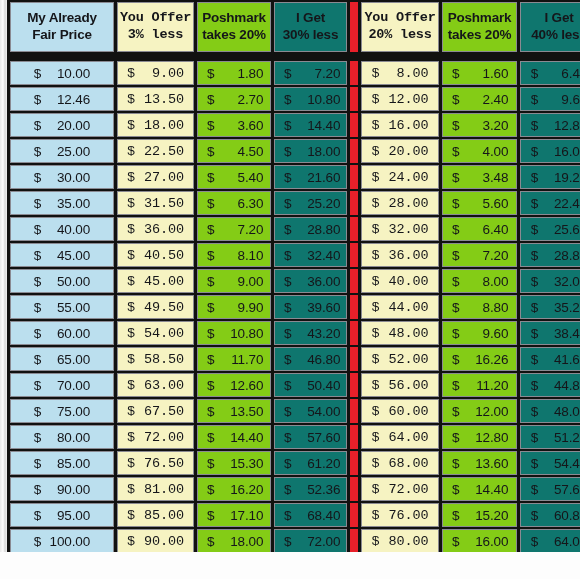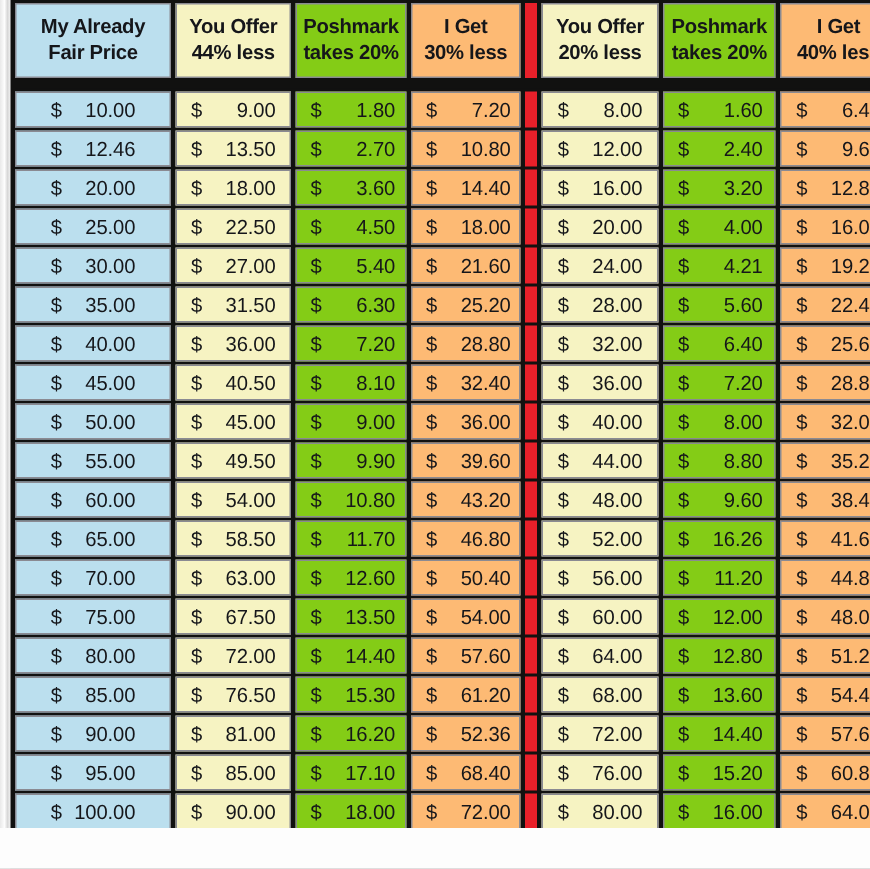--- a/index.html
+++ b/index.html
@@ -82,23 +82,23 @@
 
   tbody td {
     height: 24px;
     font-size: 13.5px;
     font-weight: normal;
     letter-spacing: -0.1px;
   }
 
   
   .blue  { background: #bbdfee; }
-  .yel   { background: #f6f3c2; }
+  .yel   { background: #f6f3c2; font-family: Liberation Mono, monospace; }
   .grn   { background: #84cc16; }
-  .pnk   { background: #fdba74; }
+  .pnk   { background: #0f766e; }
 
   .divider-cell {
     background: #e8202a;
     border: none !important;
     padding: 0;
   }
 
   
   .money {
     display: block;
@@ -152,21 +152,21 @@
           <col class="c-p2">
       </colgroup>
       <thead>
         <tr>
           <th class="blue">
             <span class="l1">My Already</span>
             <span class="l2">Fair Price</span>
           </th>
           <th class="yel">
             <span class="l1">You Offer</span>
-            <span class="l2">44% less</span>
+            <span class="l2">3% less</span>
           </th>
           <th class="grn">
             <span class="l1">Poshmark</span>
             <span class="l2">takes 20%</span>
           </th>
           <th class="pnk">
             <span class="l1">I Get</span>
             <span class="l2">30% less</span>
           </th>
           <th class="divider-cell"></th>
@@ -295,21 +295,21 @@
               <span class="money"><span class="sym">$</span><span class="num">5.40</span></span>
             </td>
             <td class="pnk">
               <span class="money"><span class="sym">$</span><span class="num">21.60</span></span>
             </td>
             <td class="divider-cell"></td>
             <td class="yel">
               <span class="money"><span class="sym">$</span><span class="num">24.00</span></span>
             </td>
             <td class="grn">
-              <span class="money"><span class="sym">$</span><span class="num">4.21</span></span>
+              <span class="money"><span class="sym">$</span><span class="num">3.48</span></span>
             </td>
             <td class="pnk">
               <span class="money"><span class="sym">$</span><span class="num">19.20</span></span>
             </td>
           </tr>
           <tr>
             <td class="blue">
               <span class="money"><span class="sym">$</span><span class="num">35.00</span></span>
             </td>
             <td class="yel">

